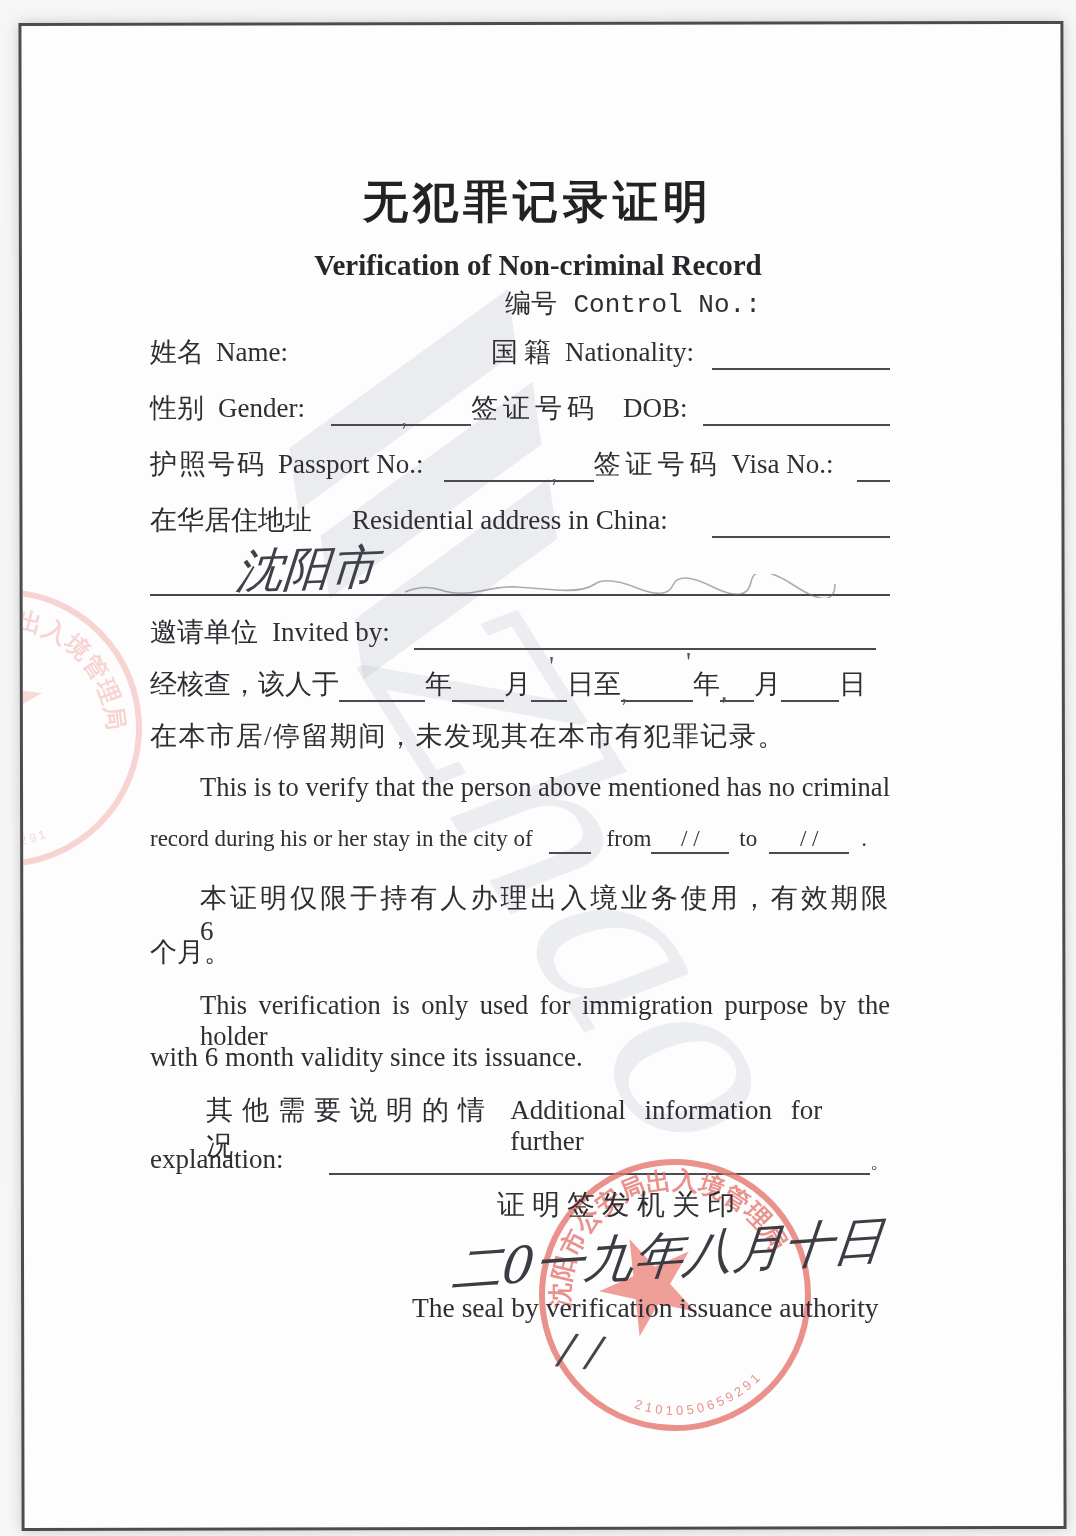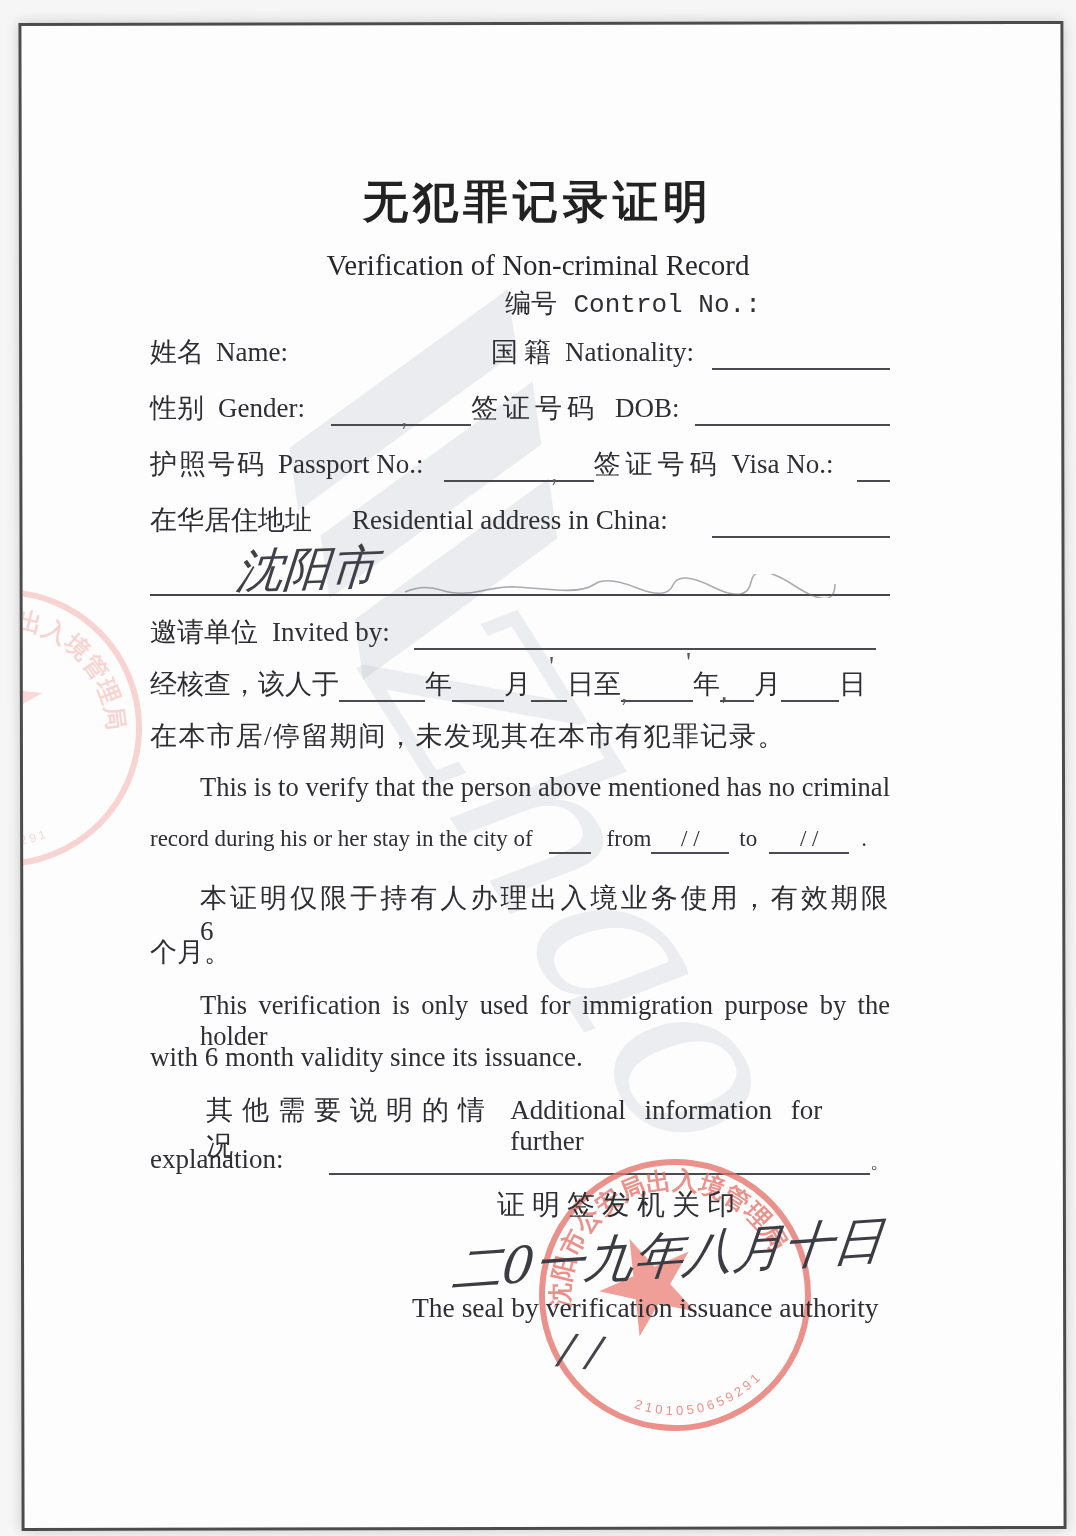--- a/index.html
+++ b/index.html
@@ -44,42 +44,42 @@
       <text font-size="24" fill="#ef9d96" font-weight="bold">
         <textPath href="#lsArcTop" startOffset="4" textLength="300">沈阳市公安局出入境管理局</textPath>
       </text>
       <text font-size="12" fill="#ef9d96" letter-spacing="3">
         <textPath href="#lsArcBot" startOffset="2" textLength="130">2101050659291</textPath>
       </text>
     </g>
   </svg>
 
   <div class="title" style="top:172px;font-size:45px;font-weight:bold;letter-spacing:5px;color:#222;">无犯罪记录证明</div>
-  <div class="title" style="top:249px;font-size:29px;font-weight:normal;font-family:'Liberation Serif',serif;color:#26262b;">Verification of Non-criminal Record</div>
+  <div class="title" style="top:249px;font-size:29px;font-weight:bold;font-family:'Liberation Serif',serif;color:#26262b;">Verification of Non-criminal Record</div>
   <div class="abs" style="left:505px;top:286px;font-size:26px;">
     <span class="cjk">编号</span>
     <span class="mono" style="margin-left:10px;">Control No.:</span>
   </div>
 
   <div class="row" style="top:334px;">
     <span class="cjk">姓名</span>
     <span class="en" style="margin-left:12px;">Name:</span>
     <span class="gap" style="flex:1;"></span>
     <span class="cjk" style="letter-spacing:6px;">国籍</span>
     <span class="en" style="margin-left:8px;">Nationality:</span>
     <span class="u" style="width:178px;margin-left:18px;"></span>
   </div>
 
   <div class="row" style="top:390px;">
     <span class="cjk">性别</span>
     <span class="en" style="margin-left:14px;">Gender:</span>
     <span class="u" style="width:70px;margin-left:26px;"></span>
     <span class="u" style="width:70px;"></span>
     <span class="cjk" style="letter-spacing:5px;">签证号码</span>
-    <span class="en" style="margin-left:16px;">DOB:</span>
+    <span class="en" style="margin-left:24px;">DOB:</span>
     <span class="u" style="flex:1;margin-left:16px;"></span>
   </div>
   <span class="mark cjk" style="left:392px;top:402px;">，</span>
 
   <div class="row" style="top:446px;justify-content:center;">
     <span class="cjk" style="letter-spacing:2px;">护照号码</span>
     <span class="en" style="margin-left:12px;">Passport No.:</span>
     <span class="u" style="width:78px;margin-left:20px;"></span>
     <span class="u" style="width:72px;"></span>
     <span class="cjk" style="letter-spacing:5px;">签证号码</span>

